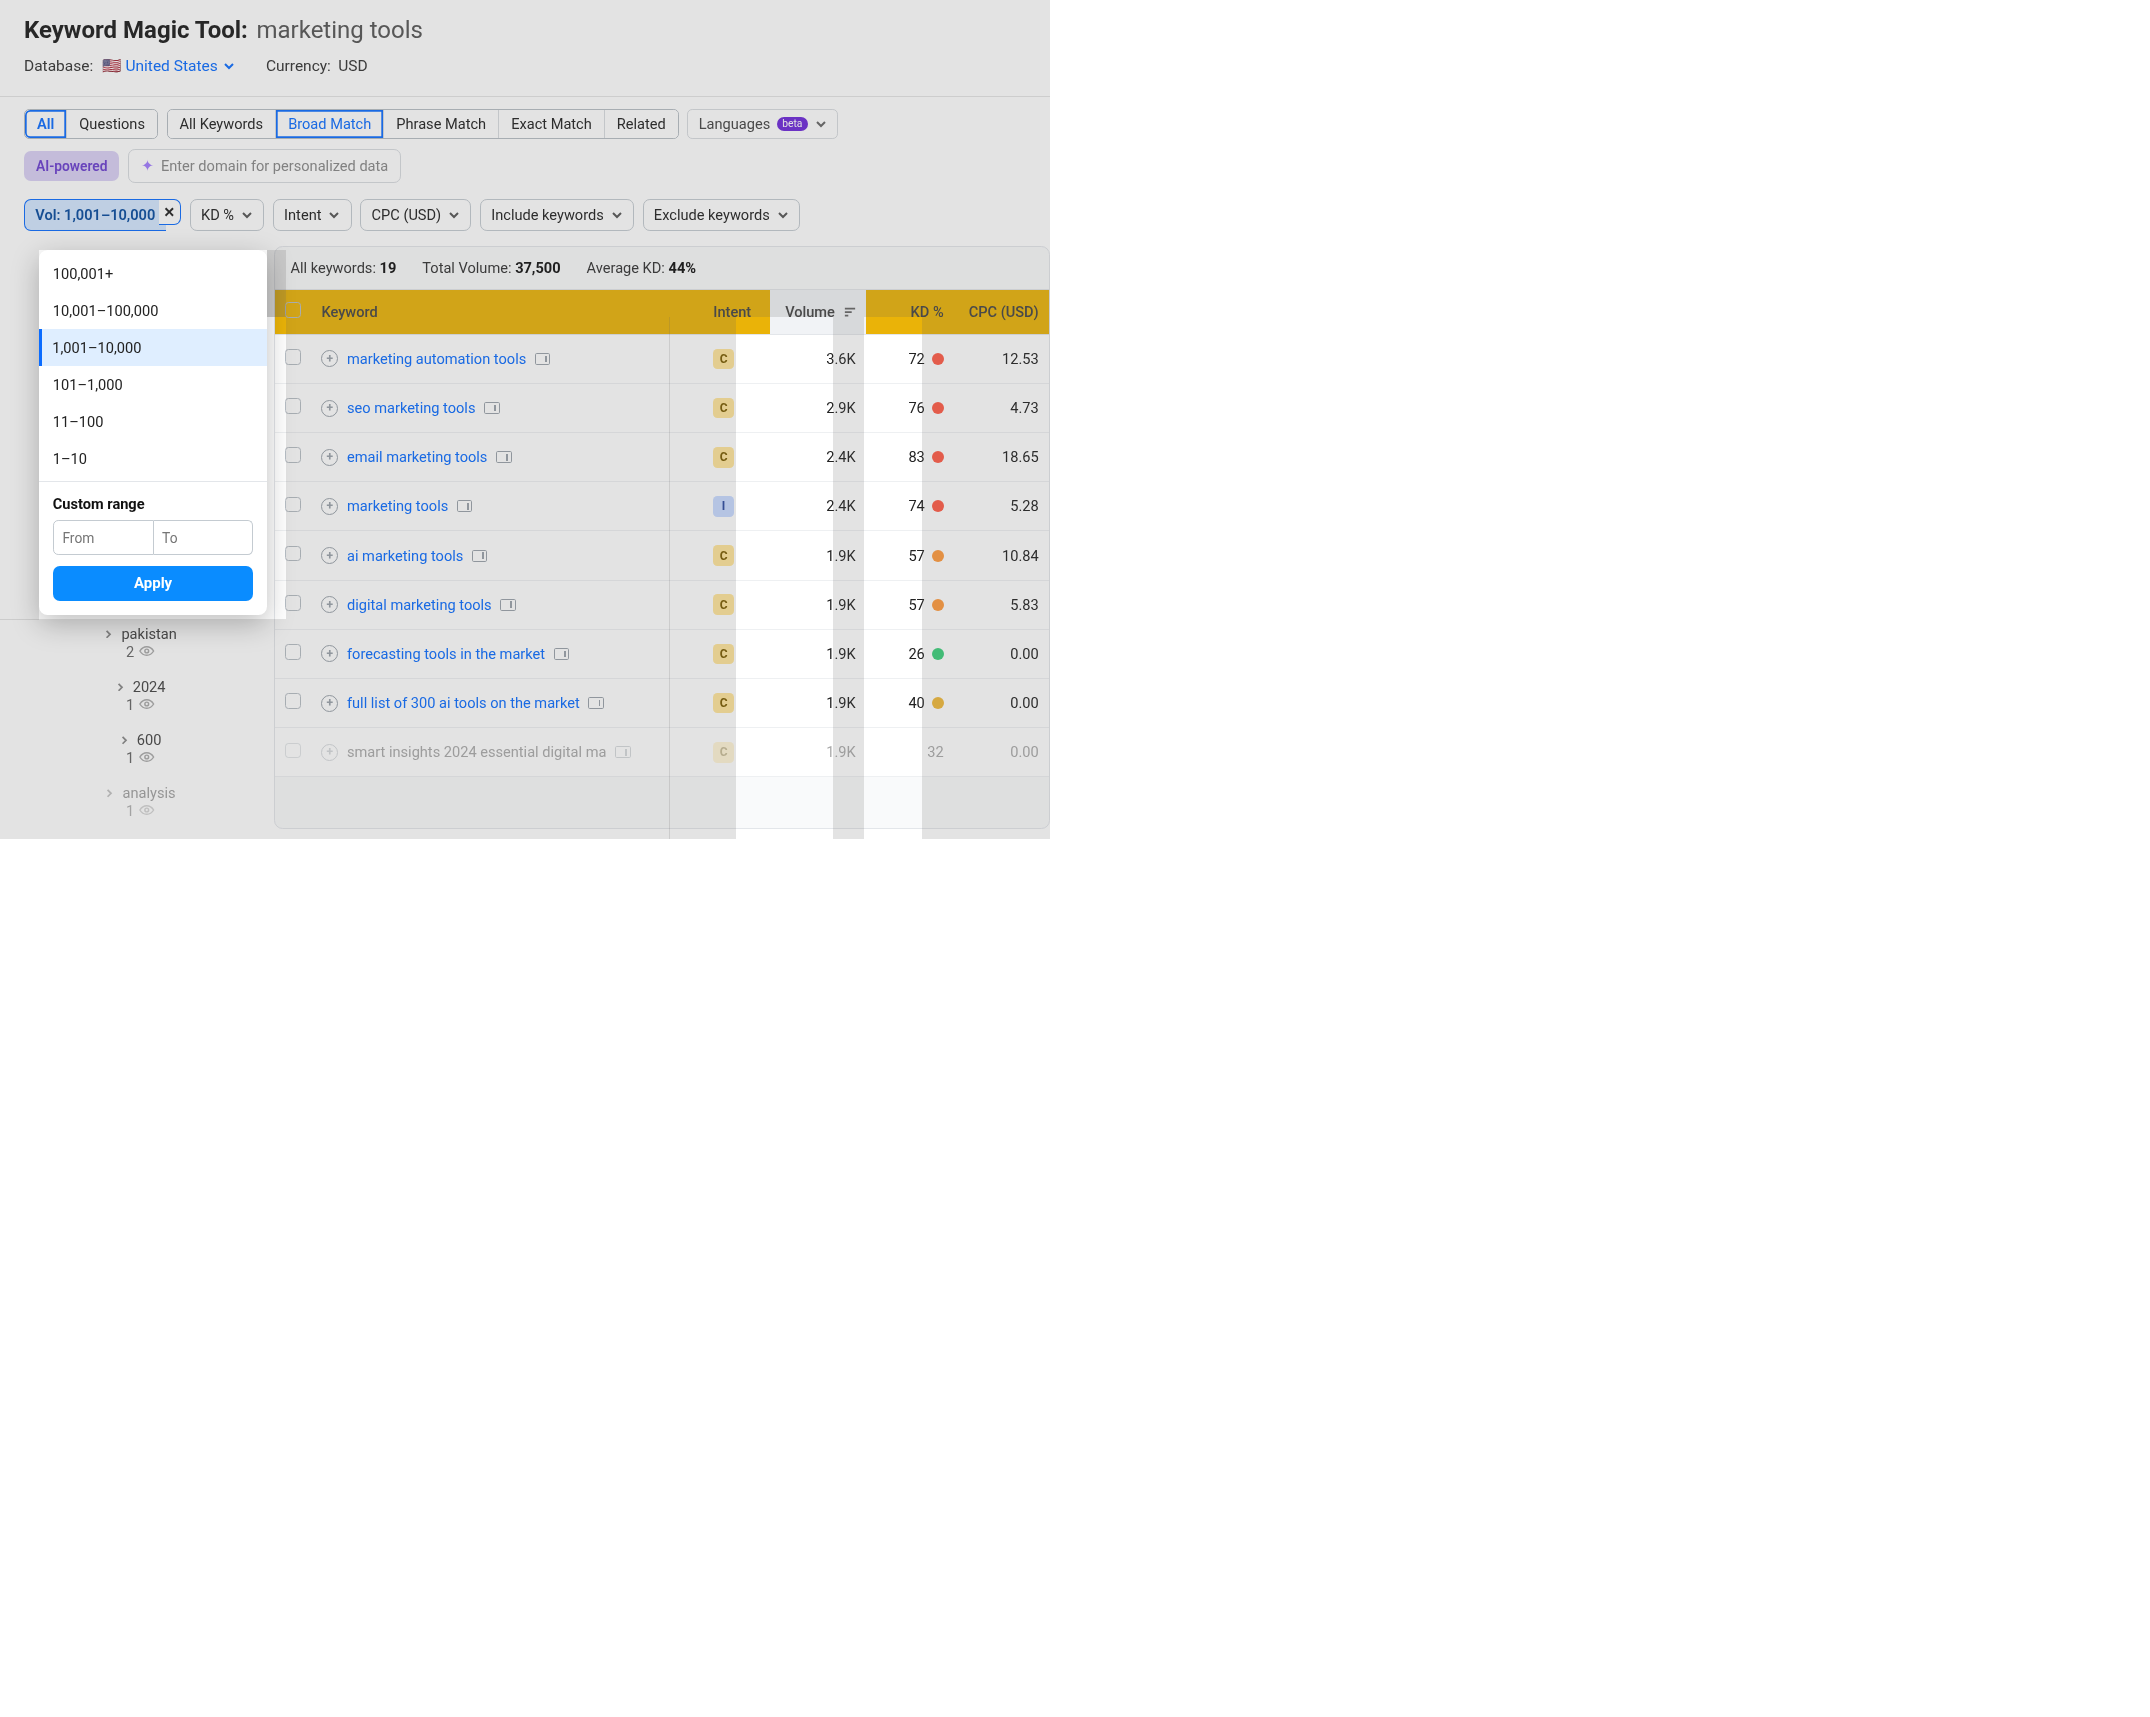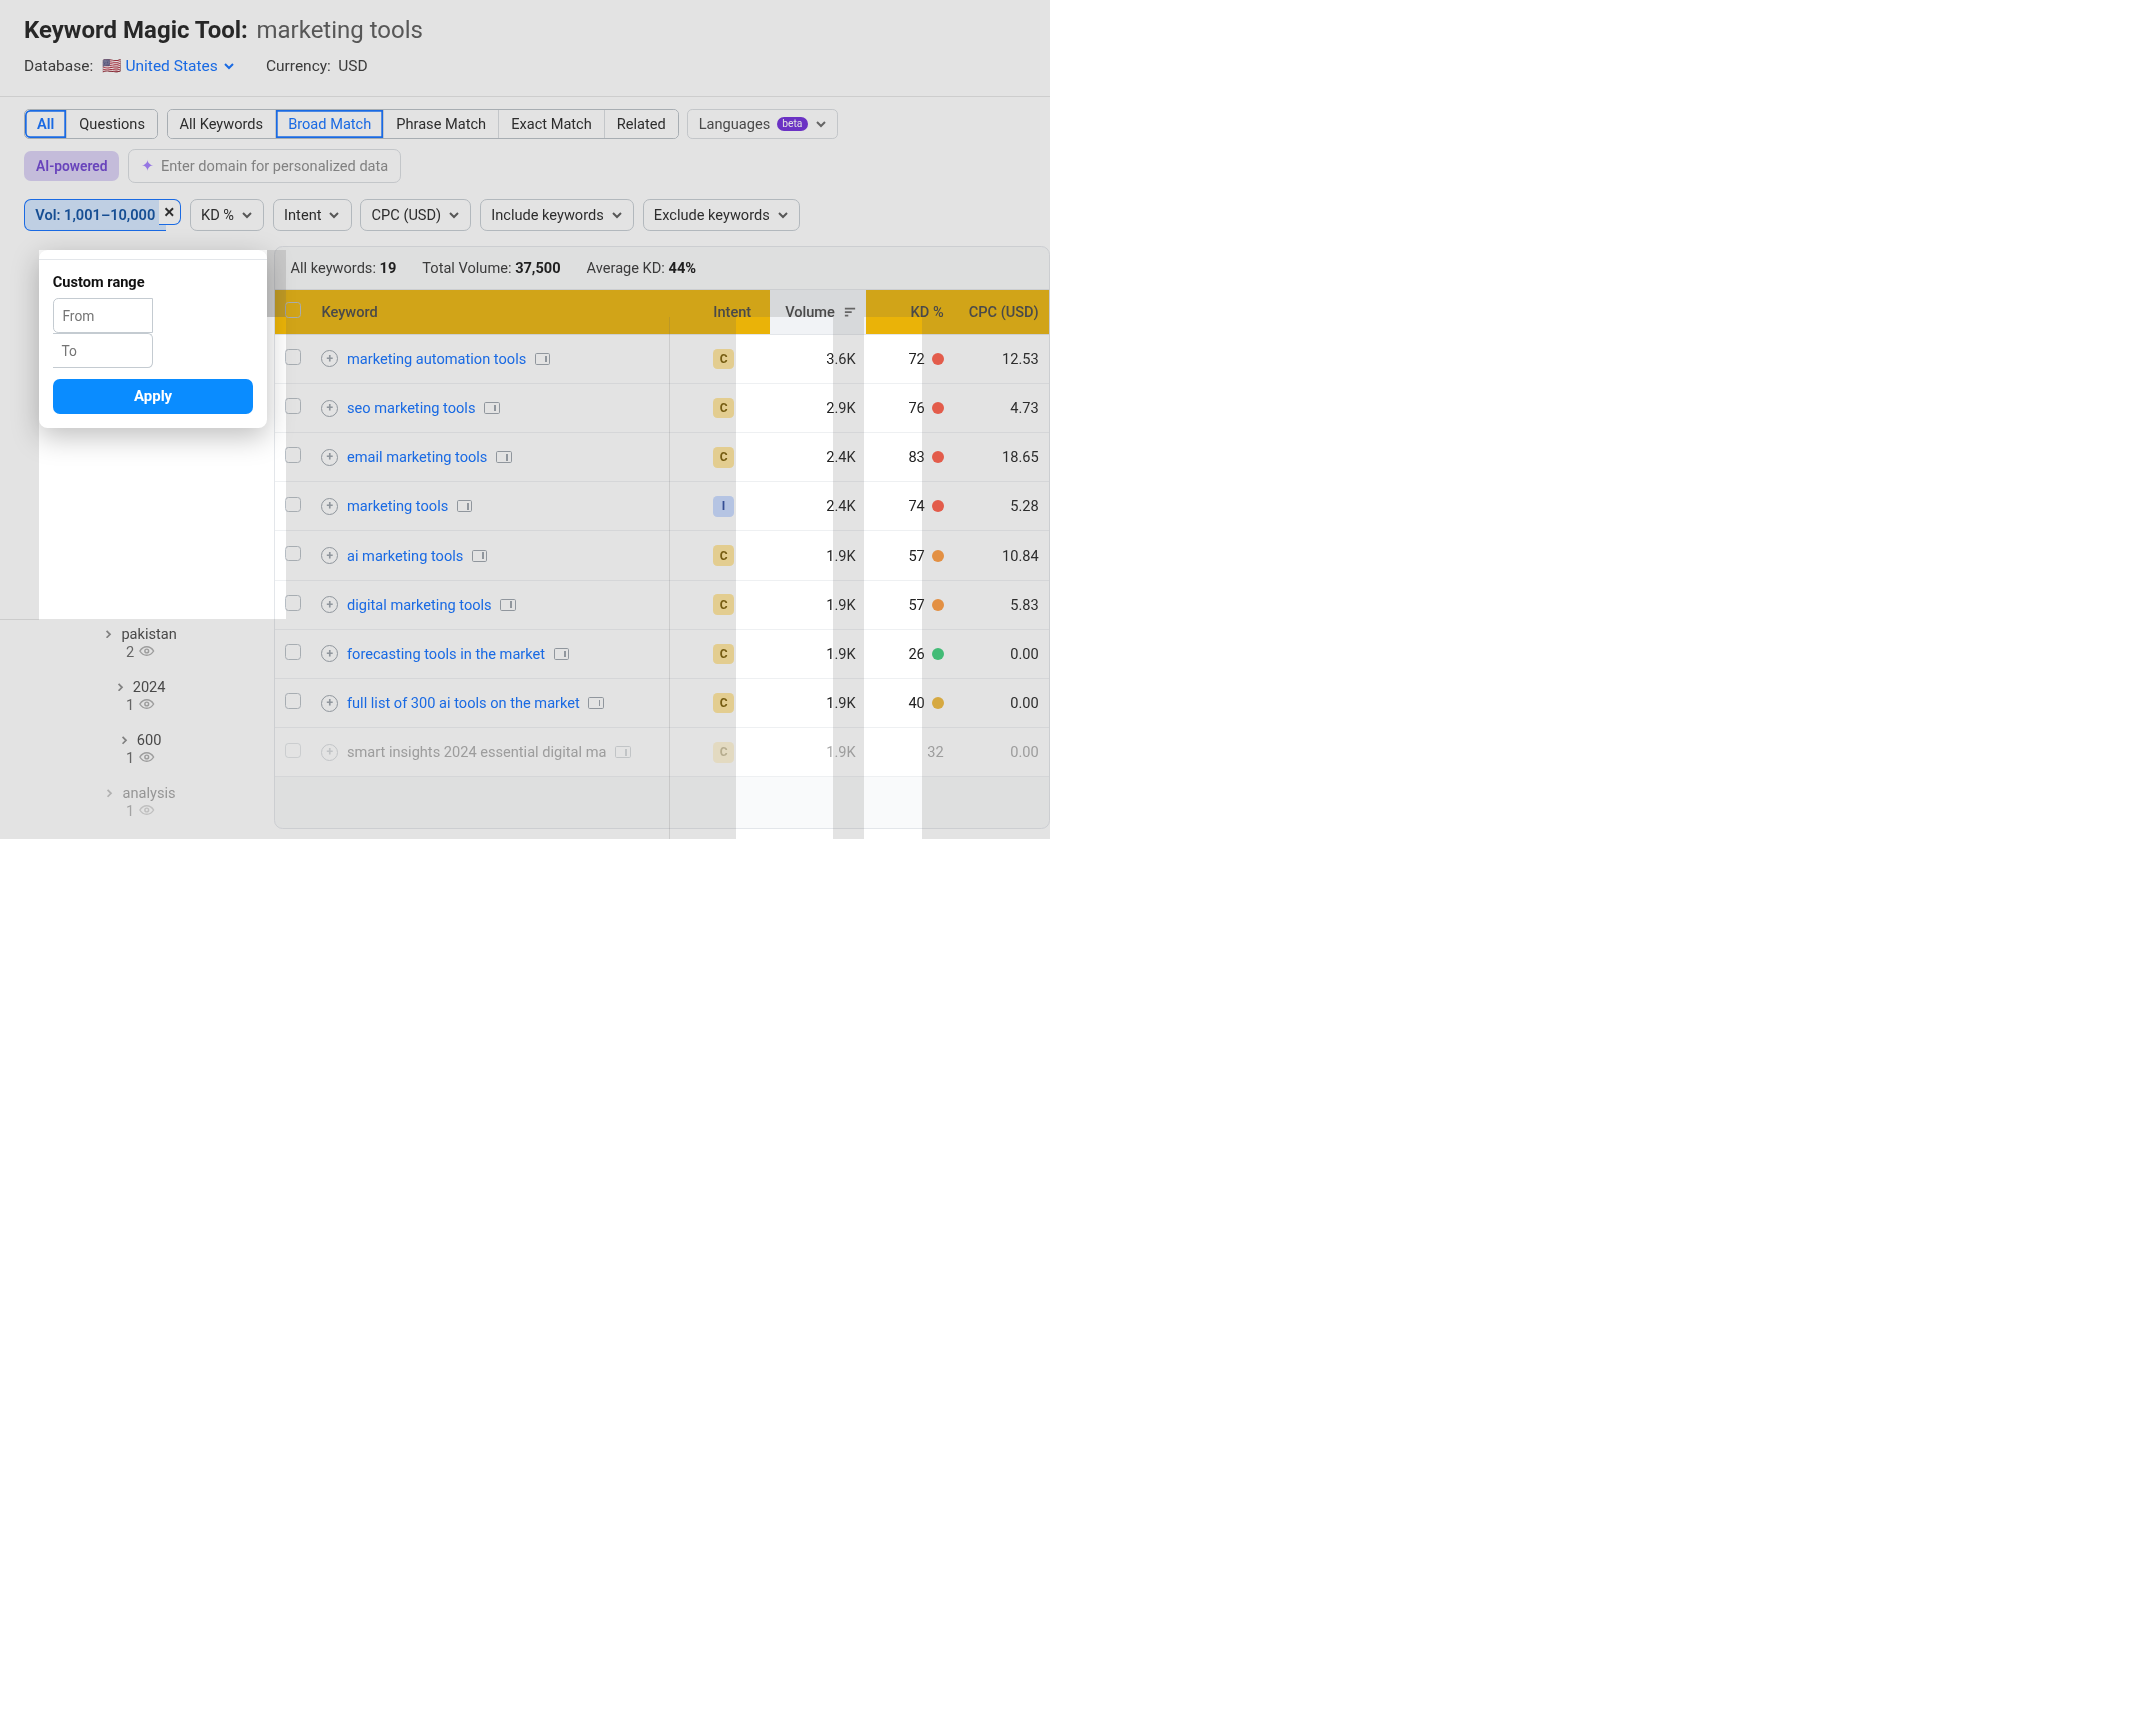--- a/index.html
+++ b/index.html
@@ -71,21 +71,21 @@
   .dot-green { background: #3bcf7a; }
   .num-right { text-align: right; }
   .sort-icon { display:inline-block; margin-left:5.2px; }
 
   
   .popover { position: absolute; z-index: 100; left: 39px; top: 250px; width: 228px; background: #fff; border-radius: 8.6px; box-shadow: 0 8.6px 27.5px rgba(0,0,0,0.25); padding: 5.2px 0 13.8px 0; }
   .pop-item { padding: 9.5px 13.8px; font-size: 14.6px; color: #222; cursor: pointer; }
   .pop-item.selected { background: #dfeeff; border-left: 3.4px solid #0a6cff; padding-left: 10.3px; }
   .pop-divider { height: 0.9px; background: #e3e6ea; margin: 3.4px 0; }
   .pop-custom-label { padding: 10.3px 13.8px 6.9px 13.8px; font-size: 14.6px; font-weight: 700; color: #111; }
-  .pop-range { display: flex; padding: 0 13.8px; gap: 0; flex-direction: column; }
+  .pop-range { display: flex; padding: 0 13.8px; gap: 0; }
   .pop-range input { flex:1; width: 50%; padding: 8.6px 8.6px; border: 0.9px solid #c4cbd1; font-size: 13.8px; color: #444; }
   .pop-range input:first-child { border-radius: 5.2px 0 0 5.2px; }
   .pop-range input:last-child { border-radius: 0 5.2px 5.2px 0; border-left: none; }
   .pop-apply { margin: 10.3px 13.8px 0 13.8px; width: calc(100% - 27.5px); padding: 8.6px; background: #0a8cff; color: #fff; font-size: 15px; font-weight: 700; border: none; border-radius: 6.9px; cursor: pointer; }
 
   
   .dim-piece { position:absolute; background: rgba(100,100,100,0.18); z-index:50; pointer-events:none; }
 </style>
 </head>
 <body>
@@ -468,20 +468,28 @@
 <div class="dim-piece" style="left:0;top:250px;width:39px;height:370px"></div>
 <div class="dim-piece" style="left:267px;top:250px;width:19px;height:67px"></div>
 <div class="dim-piece" style="left:0;top:619px;width:286px;bottom:0"></div>
 <div class="dim-piece" style="left:267px;top:250px;right:0;height:67px"></div>
 <div class="dim-piece" style="left:286px;top:317px;width:384px;bottom:0"></div>
 <div class="dim-piece" style="left:669px;top:317px;width:67px;bottom:0"></div>
 <div class="dim-piece" style="left:833px;top:317px;width:31px;bottom:0"></div>
 <div class="dim-piece" style="left:922px;top:317px;right:0;bottom:0"></div>
 
 <div class="popover">
+  <div id="pop-options">
+      <div class="pop-item">100,001+</div>
+      <div class="pop-item">10,001–100,000</div>
+      <div class="pop-item selected">1,001–10,000</div>
+      <div class="pop-item">101–1,000</div>
+      <div class="pop-item">11–100</div>
+      <div class="pop-item">1–10</div>
+    </div>
   <div class="pop-divider"></div>
   <div class="pop-custom-label">Custom range</div>
   <div class="pop-range">
     <input type="text" placeholder="From" style="">
     <input type="text" placeholder="To" style="">
   </div>
   <button class="pop-apply">Apply</button>
 </div>
 
 

